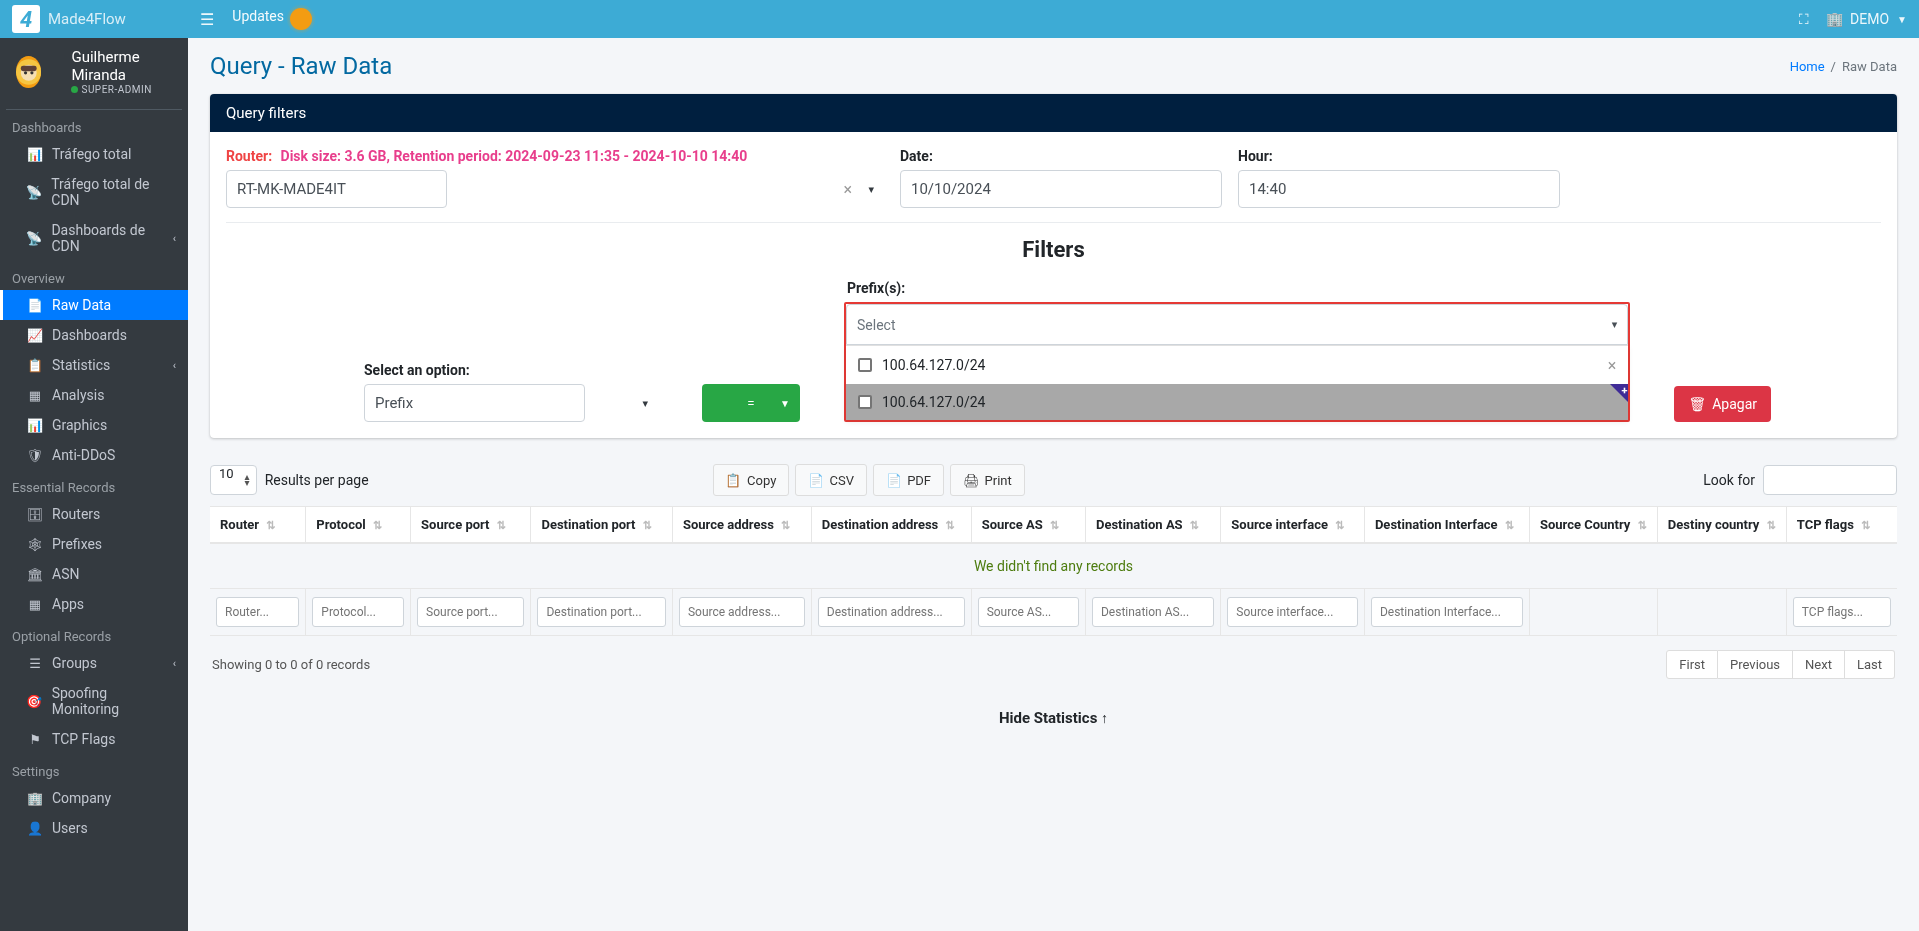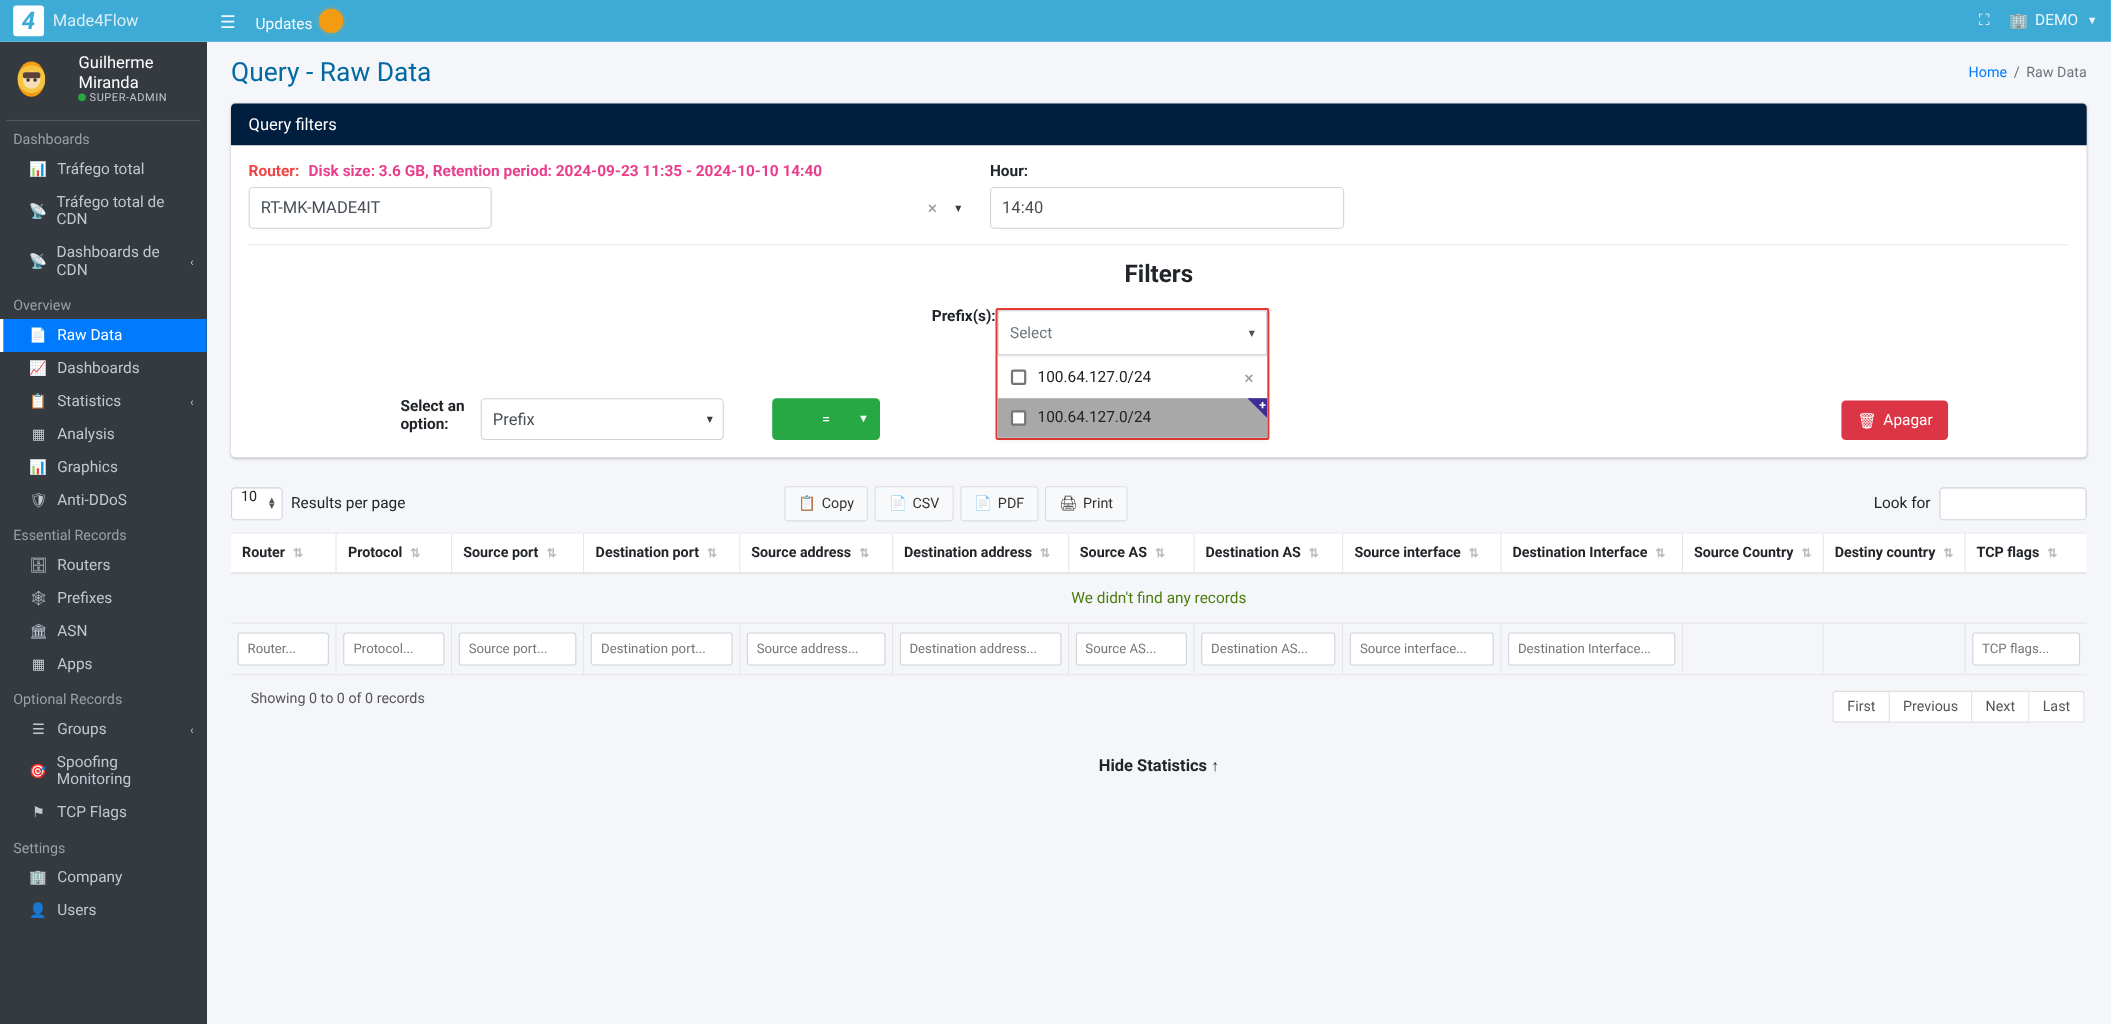--- a/index.html
+++ b/index.html
@@ -5,21 +5,21 @@
 * { margin: 0; padding: 0; box-sizing: border-box; font-family: "Source Sans Pro", -apple-system, BlinkMacSystemFont, "Segoe UI", Roboto, sans-serif; }
 body { background: #f4f6f9; font-size: 14px; color: #212529; overflow-x: hidden; }
 
 
 .navbar { height: 38px; background: #3dabd5; display: flex; align-items: center; padding: 0 12px; }
 .navbar-brand { display: flex; align-items: center; gap: 8px; width: 188px; color: rgba(255,255,255,0.8); }
 .navbar-brand .logo { width: 28px; height: 28px; background: #fff; border-radius: 3px; display: flex; align-items: center; justify-content: center; color: #3dabd5; font-weight: bold; font-size: 22px; font-style: italic; }
 .navbar-brand .brand-text { font-size: 15px; }
 .navbar-left { display: flex; align-items: center; gap: 18px; }
 .navbar-left .menu-icon { color: rgba(255,255,255,0.9); cursor: pointer; font-size: 16px; }
-.navbar-left .updates { display: flex; align-items: flex-end; gap: 6px; color: rgba(255,255,255,0.95); }
+.navbar-left .updates { display: flex; align-items: flex-start; gap: 6px; color: rgba(255,255,255,0.95); }
 .navbar-left .updates .badge { width: 22px; height: 22px; background: #f39c12; border-radius: 50%; position: relative; }
 .navbar-left .updates .badge::before { content: ""; position: absolute; inset: -4px; background: radial-gradient(circle, rgba(243,156,18,0.5) 30%, transparent 70%); border-radius: 50%; }
 .navbar-right { margin-left: auto; display: flex; align-items: center; gap: 18px; color: rgba(255,255,255,0.9); }
 .navbar-right .icon { cursor: pointer; }
 .navbar-right .demo { display: flex; align-items: center; gap: 6px; cursor: pointer; }
 .navbar-right .caret { font-size: 10px; margin-left: 2px; }
 
 
 .sidebar { position: fixed; left: 0; top: 38px; bottom: 0; width: 188px; background: #343a40; color: #c2c7d0; overflow-y: auto; }
 .sidebar::-webkit-scrollbar { width: 4px; }
@@ -65,21 +65,21 @@
 .select-wrap { position: relative; }
 .select-wrap .clear-x { position: absolute; right: 32px; top: 50%; transform: translateY(-50%); color: #999; cursor: pointer; font-size: 16px; }
 .select-wrap .caret-d { position: absolute; right: 10px; top: 50%; transform: translateY(-50%); color: #343a40; font-size: 11px; pointer-events: none; }
 
 hr.divider { border: none; border-top: 1px solid #e9ecef; margin: 8px 0 14px 0; }
 
 .filters-title { text-align: center; font-size: 22px; font-weight: 700; margin: 10px 0 18px 0; }
 
 .filter-row { display: flex; gap: 16px; align-items: flex-end; padding: 0 110px; position: relative; }
 .filter-row label { font-size: 14px; font-weight: 700; margin-bottom: 6px; }
-.filter-row .col { display: flex; flex-direction: row; padding-left: 28px; }
+.filter-row .col { display: flex; flex-direction: column; padding-left: 28px; }
 .btn-eq { background: #28a745; color: #fff; border: none; border-radius: 4px; height: 38px; width: 98px; display: flex; align-items: center; justify-content: center; cursor: pointer; position: relative; }
 .btn-eq .eq-caret { position: absolute; right: 10px; font-size: 10px; }
 .btn-delete { background: #dc3545; color: #fff; border: none; border-radius: 4px; height: 36px; padding: 0 14px; display: flex; align-items: center; gap: 6px; cursor: pointer; font-size: 14px; }
 
 
 .prefix-wrap { border: 2px solid #e53935; border-radius: 2px; padding: 0; position: relative; }
 .prefix-select { border: 1px solid #ced4da; border-radius: 4px 4px 0 0; height: 41px; display: flex; align-items: center; padding: 0 10px; color: #6c757d; background: #fff; cursor: pointer; position: relative; margin: 0; }
 .prefix-select .caret-d { margin-left: auto; font-size: 11px; color: #495057; }
 .prefix-dropdown { background: #fff; border-top: 1px solid #e0e0e0; box-shadow: 0 2px 6px rgba(0,0,0,0.08); }
 .prefix-search { height: 38px; display: flex; align-items: center; padding: 0 12px; gap: 10px; }
@@ -113,21 +113,21 @@
 .data-table-wrap { overflow-x: auto; }
 .data-table { width: 100%; border-collapse: collapse; min-width: 1340px; }
 .data-table thead th { border-top: 1px solid #e6e6e6; border-bottom: 2px solid #e6e6e6; border-left: 1px solid #e6e6e6; padding: 10px 10px; text-align: left; font-size: 13px; font-weight: 700; white-space: nowrap; background: #fff; }
 .data-table thead th:first-child { border-left: none; }
 .data-table thead th .sort { margin-left: 4px; color: #bbb; font-size: 11px; }
 .data-table tbody .no-records td { text-align: center; padding: 14px; background: #f4f6f9; color: #4d7c0f; border-bottom: 1px solid #e6e6e6; }
 .data-table tfoot td { padding: 8px 6px; border-left: 1px solid #e6e6e6; border-bottom: 1px solid #e6e6e6; }
 .data-table tfoot td:first-child { border-left: none; }
 .data-table tfoot input { width: 100%; height: 30px; border: 1px solid #ced4da; border-radius: 3px; padding: 0 8px; font-size: 12px; color: #999; }
 
-.dt-footer { display: flex; padding: 14px 2px; margin-left: 16px; }
+.dt-footer { display: flex; align-items: center; padding: 14px 2px; }
 .dt-info { font-size: 13px; color: #555; }
 .pagination { margin-left: auto; display: flex; }
 .pagination .page-btn { border: 1px solid #ddd; background: #fff; padding: 6px 12px; font-size: 13px; color: #555; cursor: pointer; }
 .pagination .page-btn + .page-btn { border-left: none; }
 .pagination .page-btn:first-child { border-radius: 3px 0 0 3px; }
 .pagination .page-btn:last-child { border-radius: 0 3px 3px 0; }
 
 .hide-stats { text-align: center; padding: 16px; font-size: 15px; font-weight: 700; cursor: pointer; }
 .hide-stats .arrow { font-size: 14px; }
 </style>
@@ -275,20 +275,24 @@
       <div class="card-header">Query filters</div>
       <div class="card-body">
         <div class="form-row">
           <div class="form-group router" style="flex: 0 0 658px;">
             <label class="router-label"><span class="r">Router:</span> <span class="d">Disk size: 3.6 GB, Retention period: 2024-09-23 11:35 - 2024-10-10 14:40</span></label>
             <div class="select-wrap">
               <input class="form-control" readonly="" value="RT-MK-MADE4IT" style="">
               <span class="clear-x">×</span>
               <span class="caret-d">▾</span>
             </div>
+          </div>
+          <div class="form-group" style="flex: 0 0 322px;">
+            <label>Date:</label>
+            <input class="form-control" value="10/10/2024" style="">
           </div>
           <div class="form-group" style="flex: 0 0 322px;">
             <label>Hour:</label>
             <input class="form-control" value="14:40" style="">
           </div>
         </div>
 
         <hr class="divider">
 
         <div class="filters-title">Filters</div>

